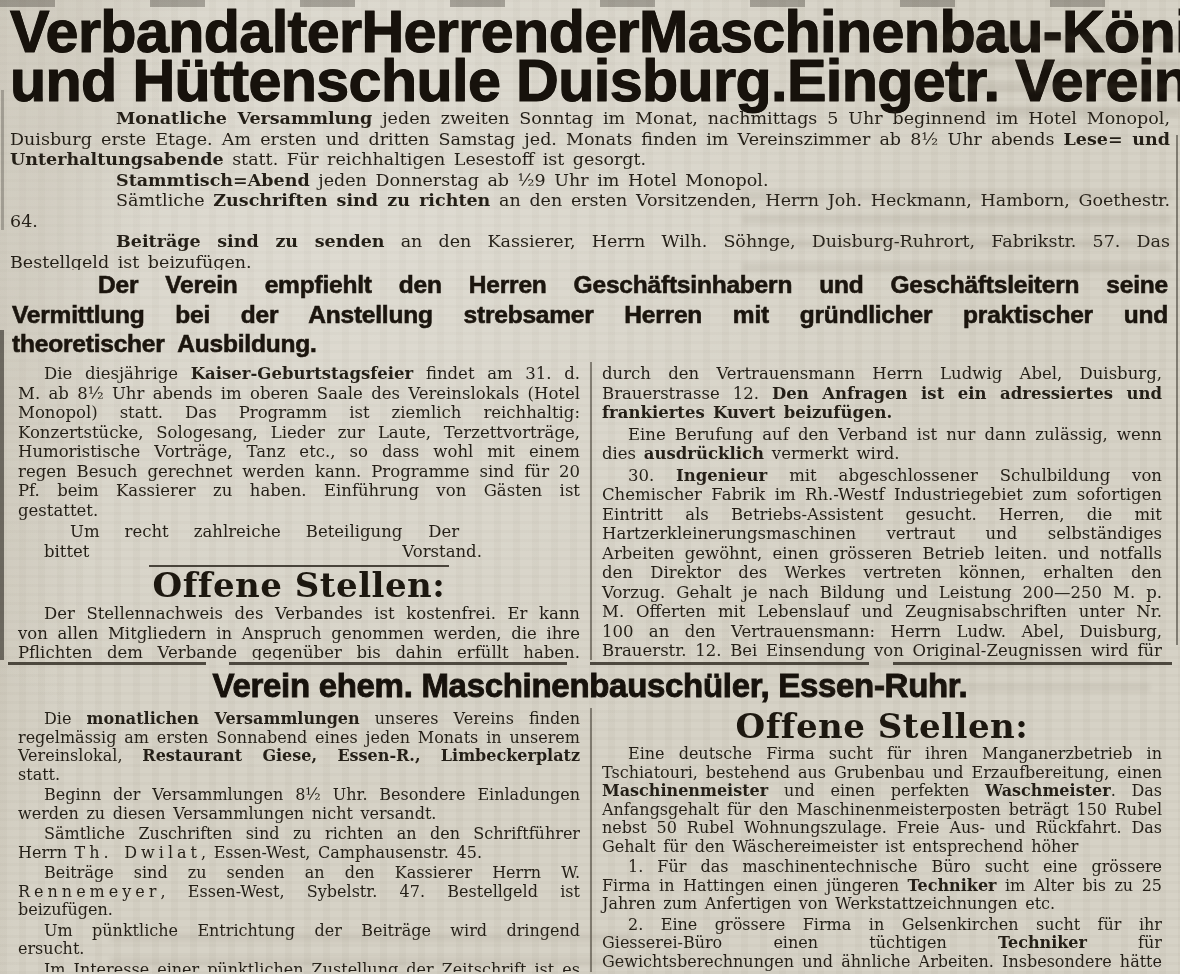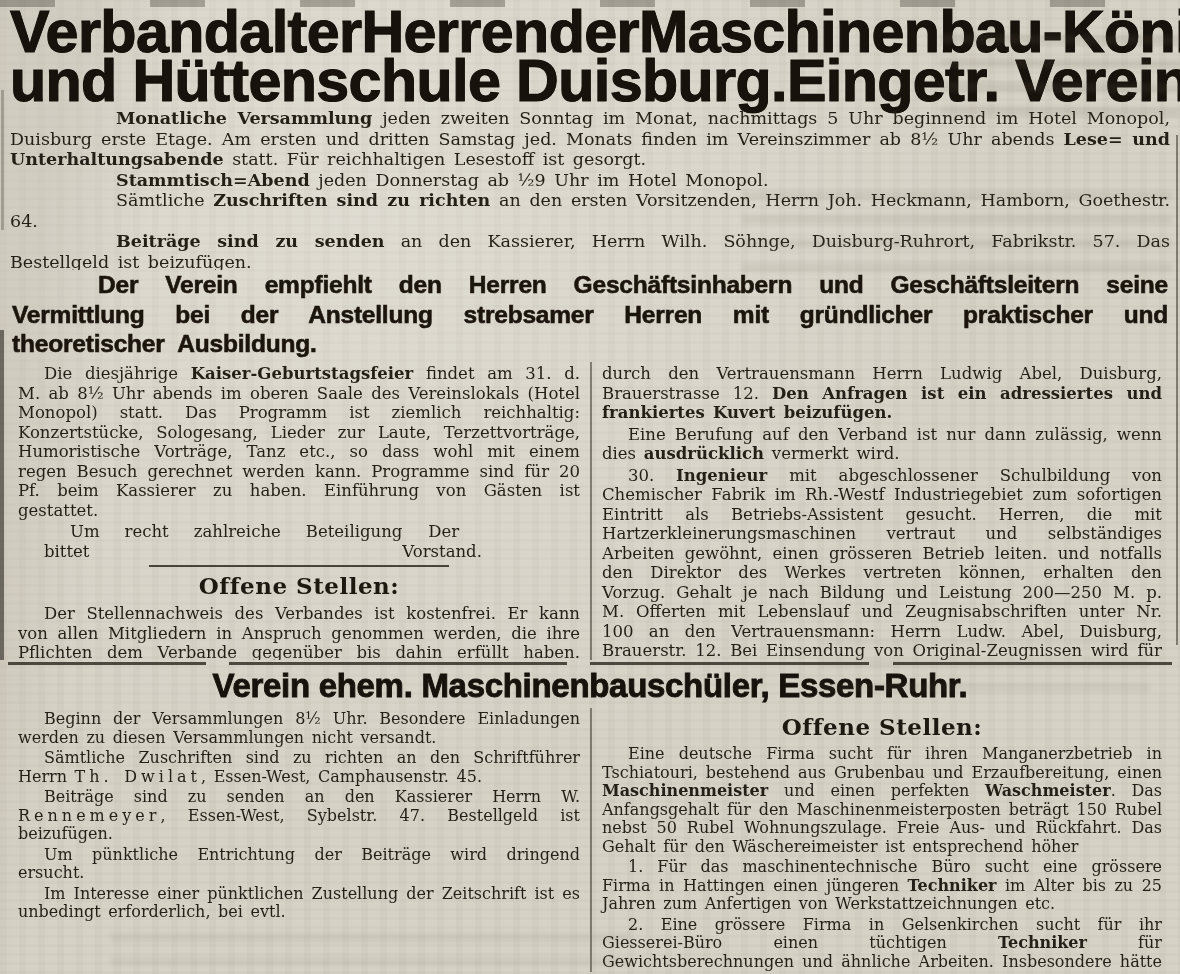--- a/index.html
+++ b/index.html
@@ -58,21 +58,21 @@
   .col p.ni{text-indent:0;}
   .b{font-weight:700;}
   .sp{letter-spacing:4px;}
 
   .sig{display:flex;justify-content:space-between;padding:0 34px 0 26px;margin:0 0 2px;}
   .sig .who{font-weight:400;}
 
   .hr-short{width:300px;margin:4px auto 3px;border-top:2.5px solid rgba(38,32,24,.8);}
   .jobs{
     margin:1px 0 3px;text-align:center;font-family:"DejaVu Serif",serif;
-    font-weight:700;font-size:23px;line-height:31px;letter-spacing:.5px;color:#1d1810;
+    font-weight:700;font-size:34px;line-height:31px;letter-spacing:.5px;color:#1d1810;
   }
   .hr-full{
     height:3px;margin:2px 8px 1px;
     background:linear-gradient(90deg,#2b261d 0 17%,rgba(0,0,0,0) 17% 19%,#2b261d 19% 48%,rgba(0,0,0,0) 48% 50%,#2b261d 50% 74%,rgba(0,0,0,0) 74% 76%,#2b261d 76% 100%);
     opacity:.8;
   }
   .h2{
     margin:1px 0 2px;height:40px;text-align:center;
     font-family:"Liberation Sans", sans-serif;font-weight:700;
     font-size:33px;line-height:40px;color:#17120c;
@@ -140,20 +140,21 @@
       </div>
   </section>
 
   <div class="hr-full"></div>
 
   <h2 class="h2">Verein ehem. Maschinenbauschüler, Essen-Ruhr.</h2>
 
   <section class="cols sec2">
     <div class="col left">
       <div>
+          <p><span>Die </span><span class="b">monatlichen Versammlungen</span><span> unseres Vereins finden regelmässig am ersten Sonnabend eines jeden Monats in unserem Vereinslokal, </span><span class="b">Restaurant Giese, Essen-R., Limbeckerplatz</span><span> statt.</span></p>
           <p><span>Beginn der Versammlungen 8½ Uhr.  Besondere Einladungen werden zu diesen Versammlungen nicht versandt.</span></p>
           <p><span>Sämtliche Zuschriften sind zu richten an den Schriftführer Herrn </span><span class="sp">Th. Dwilat</span><span>, Essen-West, Camphausenstr. 45.</span></p>
           <p><span>Beiträge sind zu senden an den Kassierer Herrn W. </span><span class="sp">Rennemeyer</span><span>, Essen-West, Sybelstr. 47.  Bestellgeld ist beizufügen.</span></p>
           <p><span>Um pünktliche Entrichtung der Beiträge wird dringend ersucht.</span></p>
           <p><span>Im Interesse einer pünktlichen Zustellung der Zeitschrift ist es unbedingt erforderlich, bei evtl. </span></p>
         </div>
 
     </div>
     <div class="col right">
       <h3 class="jobs">Offene Stellen:</h3>

